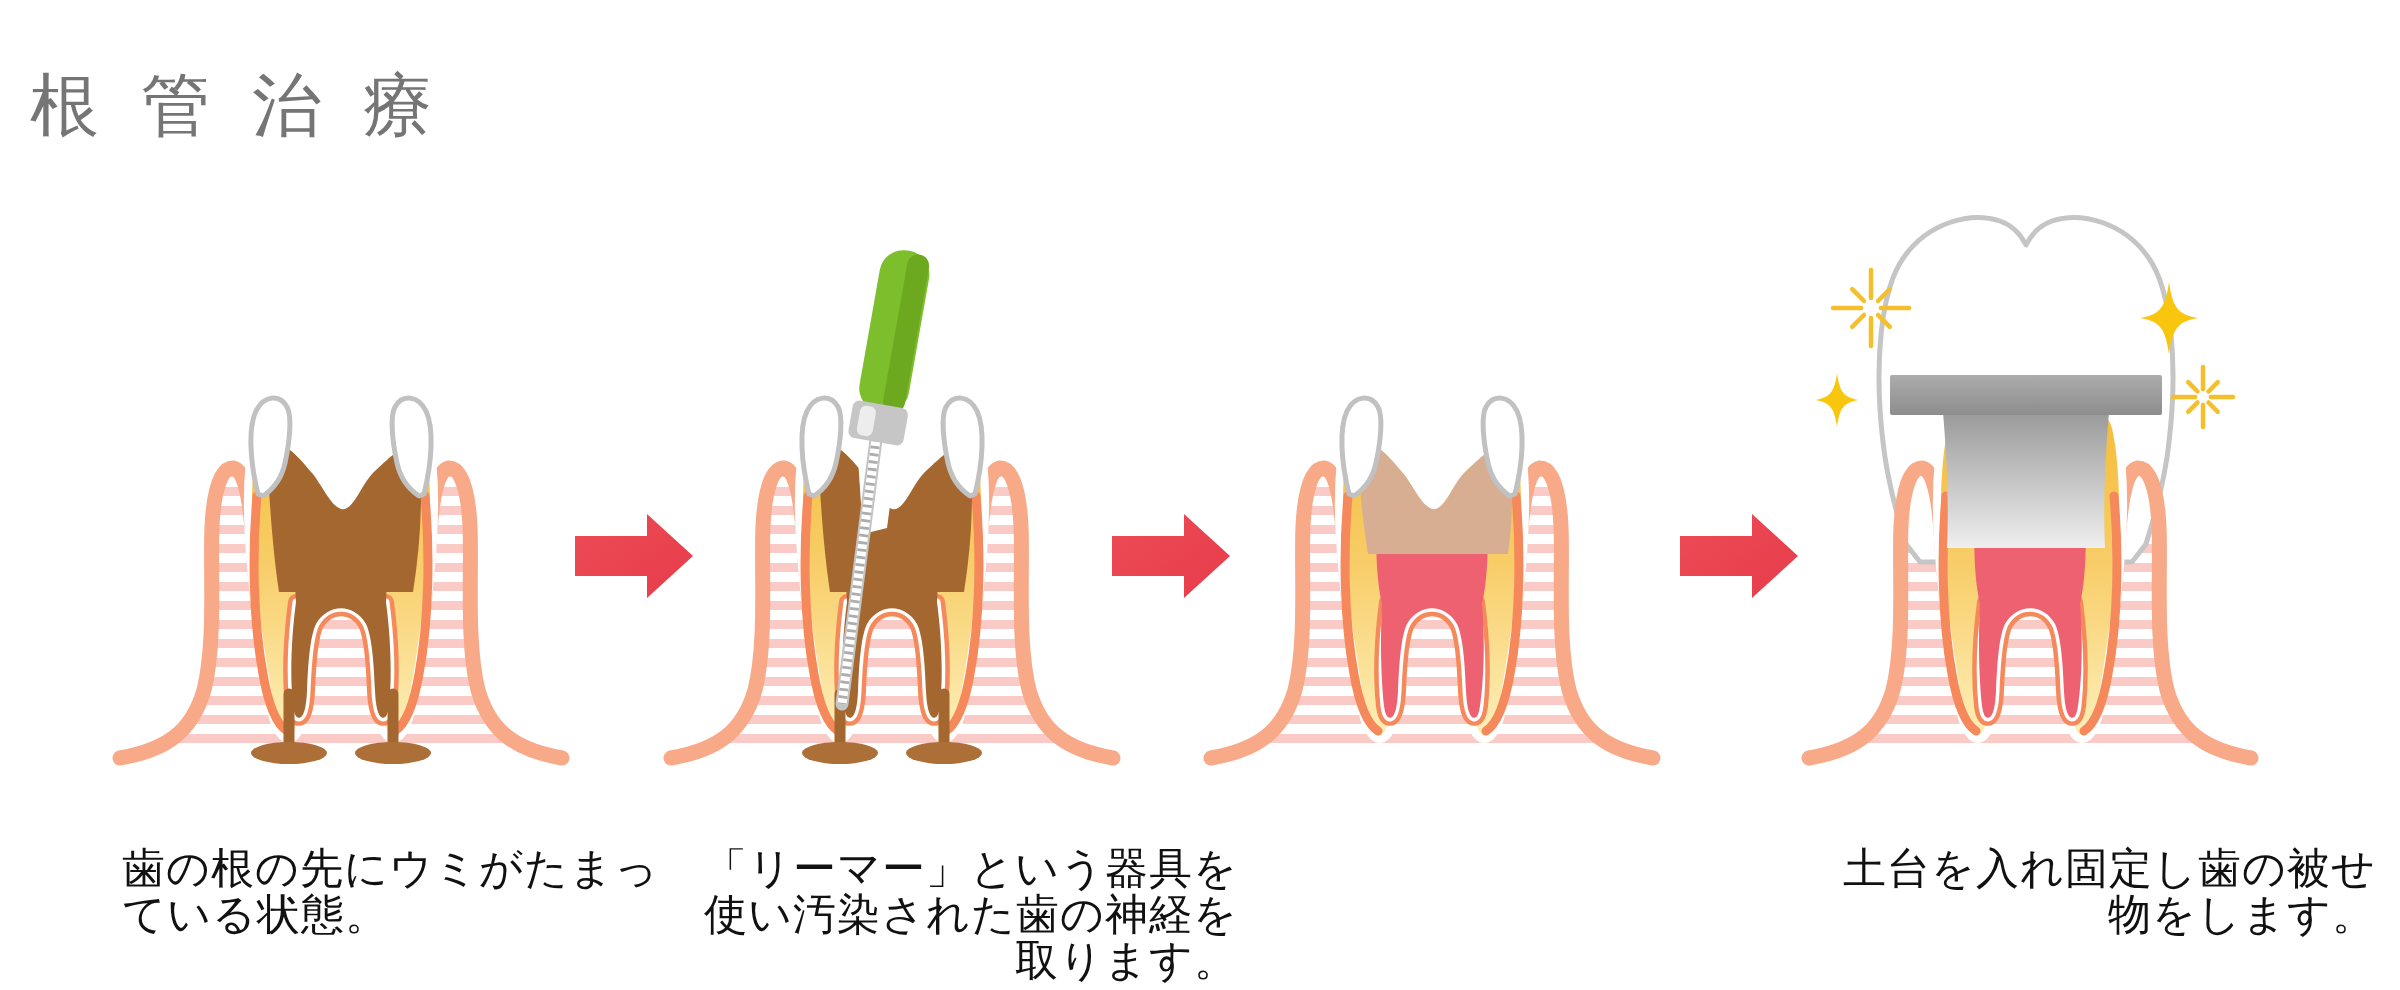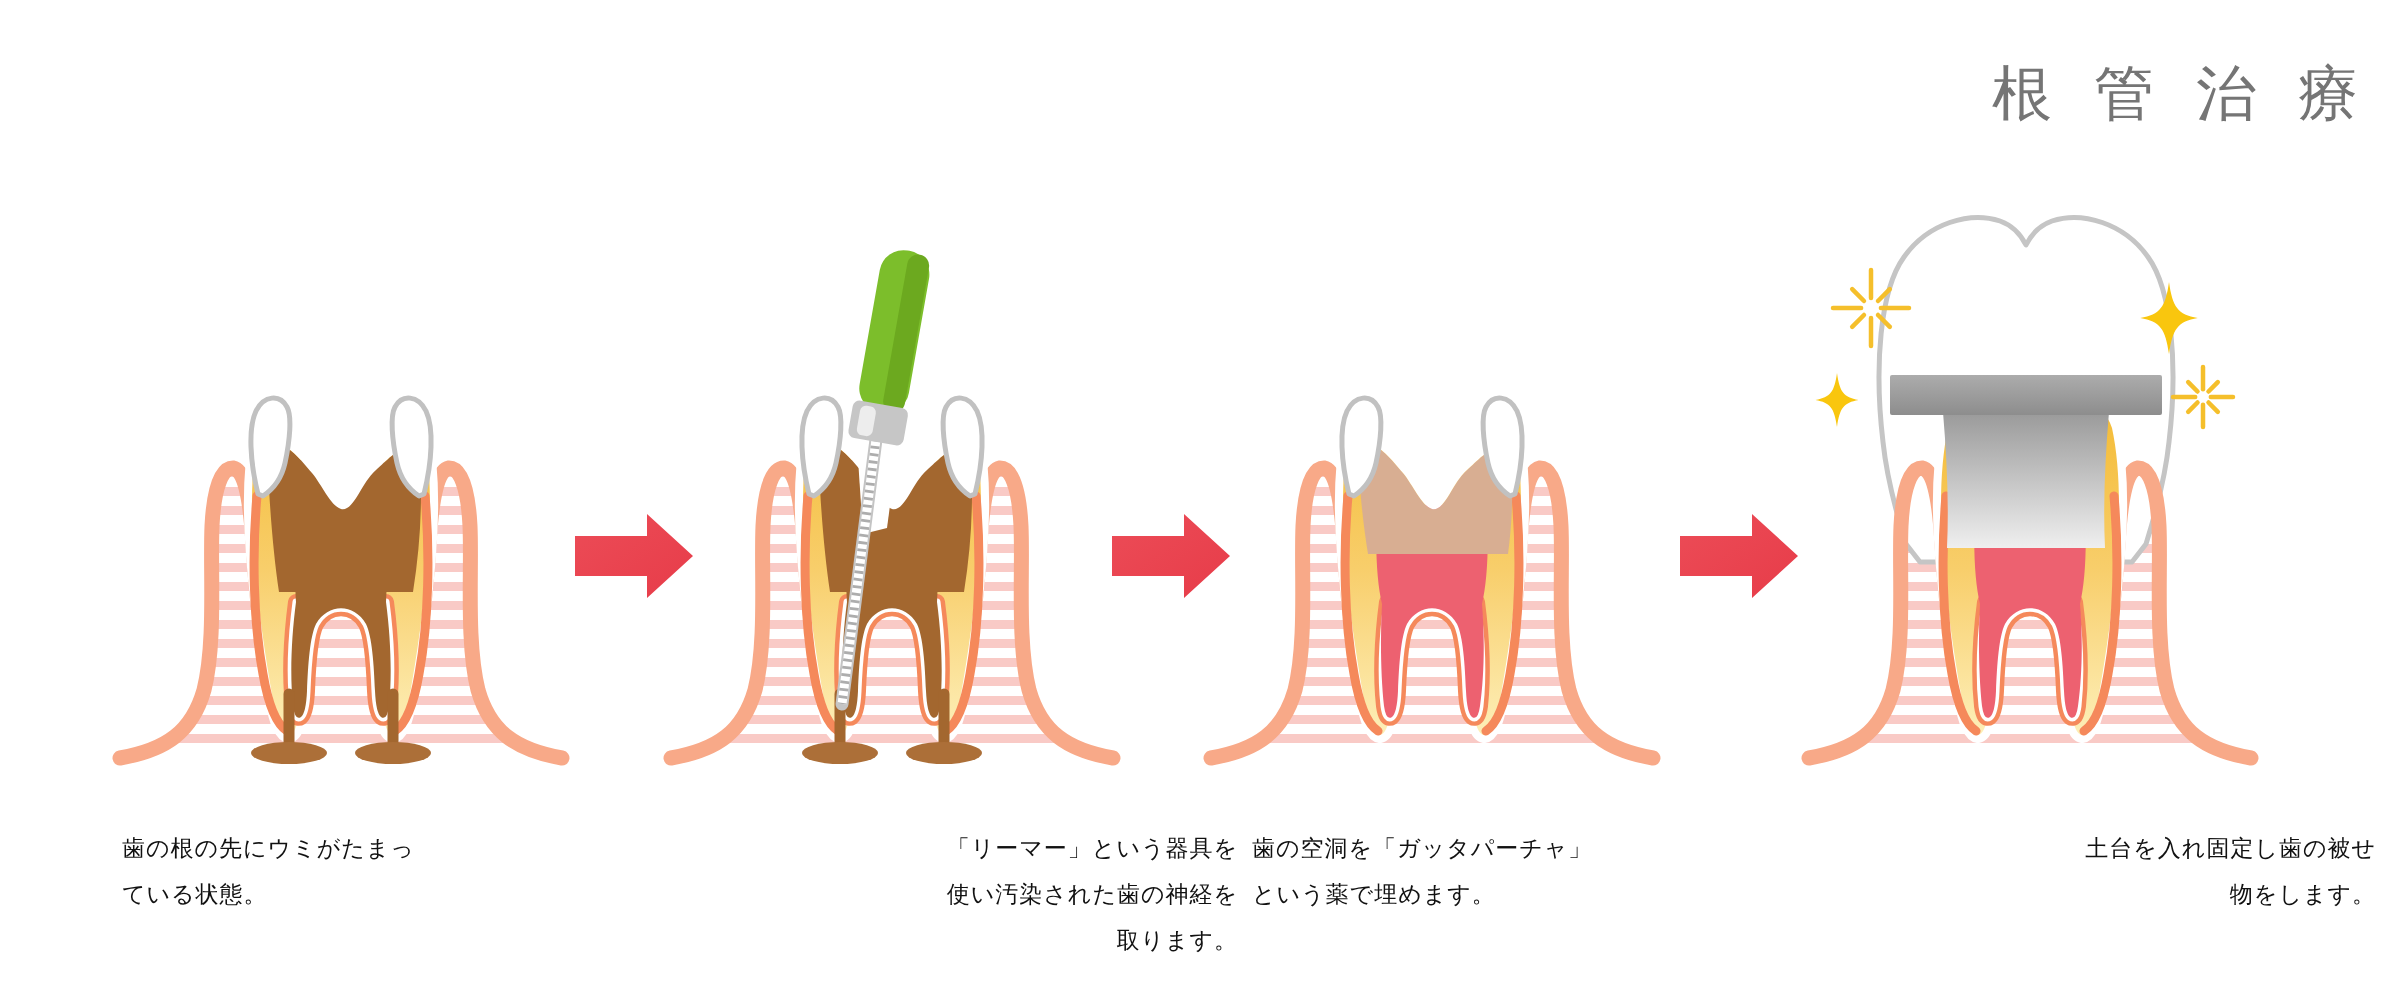--- a/index.html
+++ b/index.html
@@ -6,22 +6,22 @@
   .stage{
     position:relative;
     width:2400px;height:990px;
     background:#ffffff;
     overflow:hidden;
     font-family:"Liberation Sans", sans-serif;
   }
   .page-title{
     position:absolute;
     top:14px;left:0;width:100%;
-    text-align:right;
-    font-size:60px;
+    text-align:left;
+    font-size:69px;
     font-weight:500;
     letter-spacing:42px;
     padding-left:30px;
     box-sizing:border-box;
     color:#757575;
   }
   .unit{
     position:absolute;
     top:160px;
     width:470px;height:620px;
@@ -38,21 +38,21 @@
     width:118px;height:88px;
   }
   .arrow svg{display:block;width:118px;height:88px;}
   #arrow-1{left:575px;}
   #arrow-2{left:1112px;}
   #arrow-3{left:1680px;}
   .caption{
     position:absolute;
     top:802px;
     width:540px;
-    font-size:23px;
+    font-size:43px;
     line-height:46px;
     letter-spacing:1px;
     color:#111111;
     white-space:pre-line;
   }
   #caption-1{left:122px;}
   #caption-2{left:698px;text-align:right;}
   #caption-3{left:1252px;}
   #caption-4{left:1836px;text-align:right;}
 </style>
@@ -284,18 +284,16 @@
         <line x1="408.0" y1="229.2" x2="408.0" y2="207.0" stroke="#F5BF2B" stroke-width="4.5" stroke-linecap="round"></line>
         <line x1="413.5" y1="231.5" x2="422.8" y2="222.2" stroke="#F5BF2B" stroke-width="4.5" stroke-linecap="round"></line>
       </svg>
   </figure>
 
   <p class="caption" id="caption-1">歯の根の先にウミがたまっ
 ている状態。</p>
   <p class="caption" id="caption-2">「リーマー」という器具を
 使い汚染された歯の神経を
 取ります。</p>
-  <p class="caption" id="caption-3">歯の空洞を「ガッタパーチャ」
-という薬で埋めます。</p>
   <p class="caption" id="caption-4">土台を入れ固定し歯の被せ
 物をします。</p>
 
 </div>
 
 </body></html>

